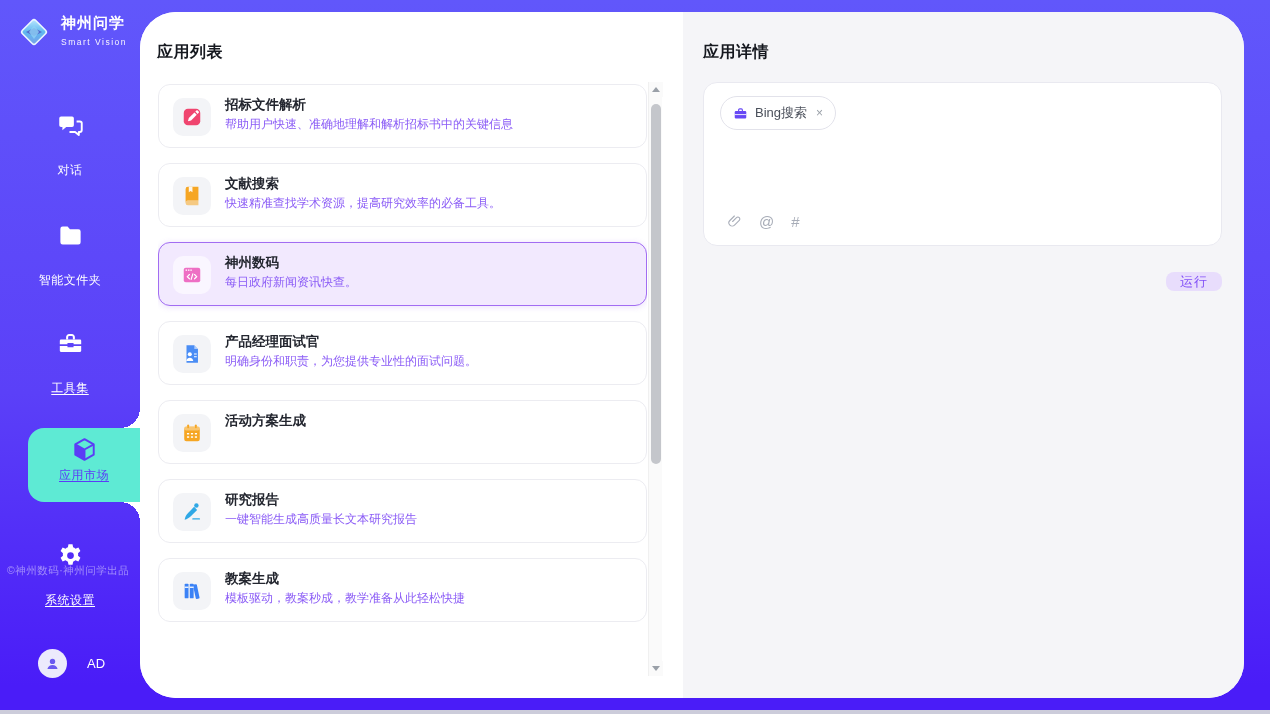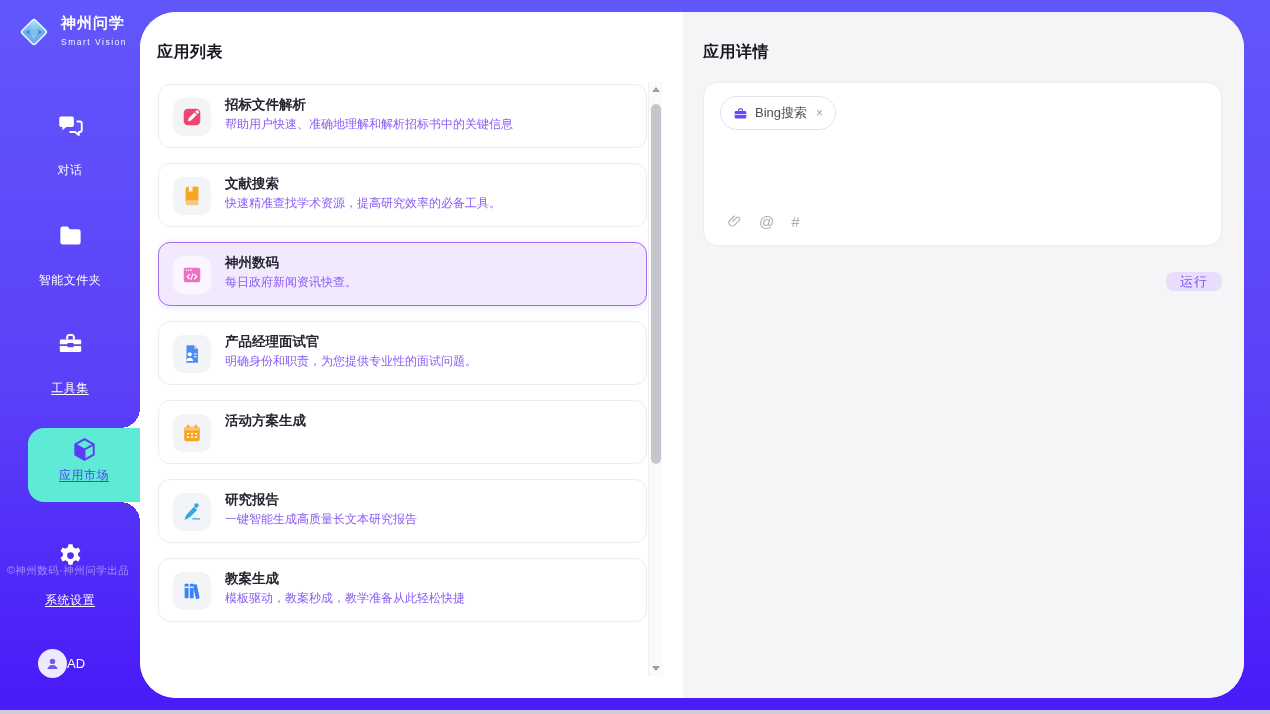--- a/index.html
+++ b/index.html
@@ -27,21 +27,21 @@
 
   .nav-active { position:absolute; left:28px; top:428px; width:112px; height:74px;
     background:#5eead4; border-radius:16px 0 0 16px; text-align:center; color:#5b3df6; cursor:pointer; }
   .nav-active::before { content:""; position:absolute; right:0; top:-20px; width:20px; height:20px;
     background:radial-gradient(circle at 0 0, rgba(0,0,0,0) 20px, #fff 20px); }
   .nav-active::after { content:""; position:absolute; right:0; bottom:-20px; width:20px; height:20px;
     background:radial-gradient(circle at 0 100%, rgba(0,0,0,0) 20px, #fff 20px); }
   .nav-active svg { width:27px; height:27px; display:block; margin:8px auto 0; }
   .nav-active .nav-label { color:#5b3df6; margin-top:4px; }
 
-  .user-row { position:absolute; left:38px; top:649px; display:flex; align-items:center; gap:0; }
+  .user-row { position:absolute; left:38px; top:649px; display:flex; align-items:center; gap:20px; }
   .avatar { width:29px; height:29px; border-radius:50%; background:#eceafc; display:flex; align-items:center; justify-content:center; }
   .avatar svg { width:17px; height:17px; }
   .user-name { color:#fff; font-size:13px; }
   .copyright { position:absolute; left:7px; bottom:15px; font-size:10.5px; color:rgba(255,255,255,.45); letter-spacing:.5px; white-space:nowrap; }
 
   
   .main-panel { position:absolute; left:140px; top:12px; width:1104px; height:686px;
     border-radius:36px; overflow:hidden; display:flex; background:#fff; }
 
   .list-panel { position:relative; width:543px; background:#fff; flex:none;text-align:right; }

